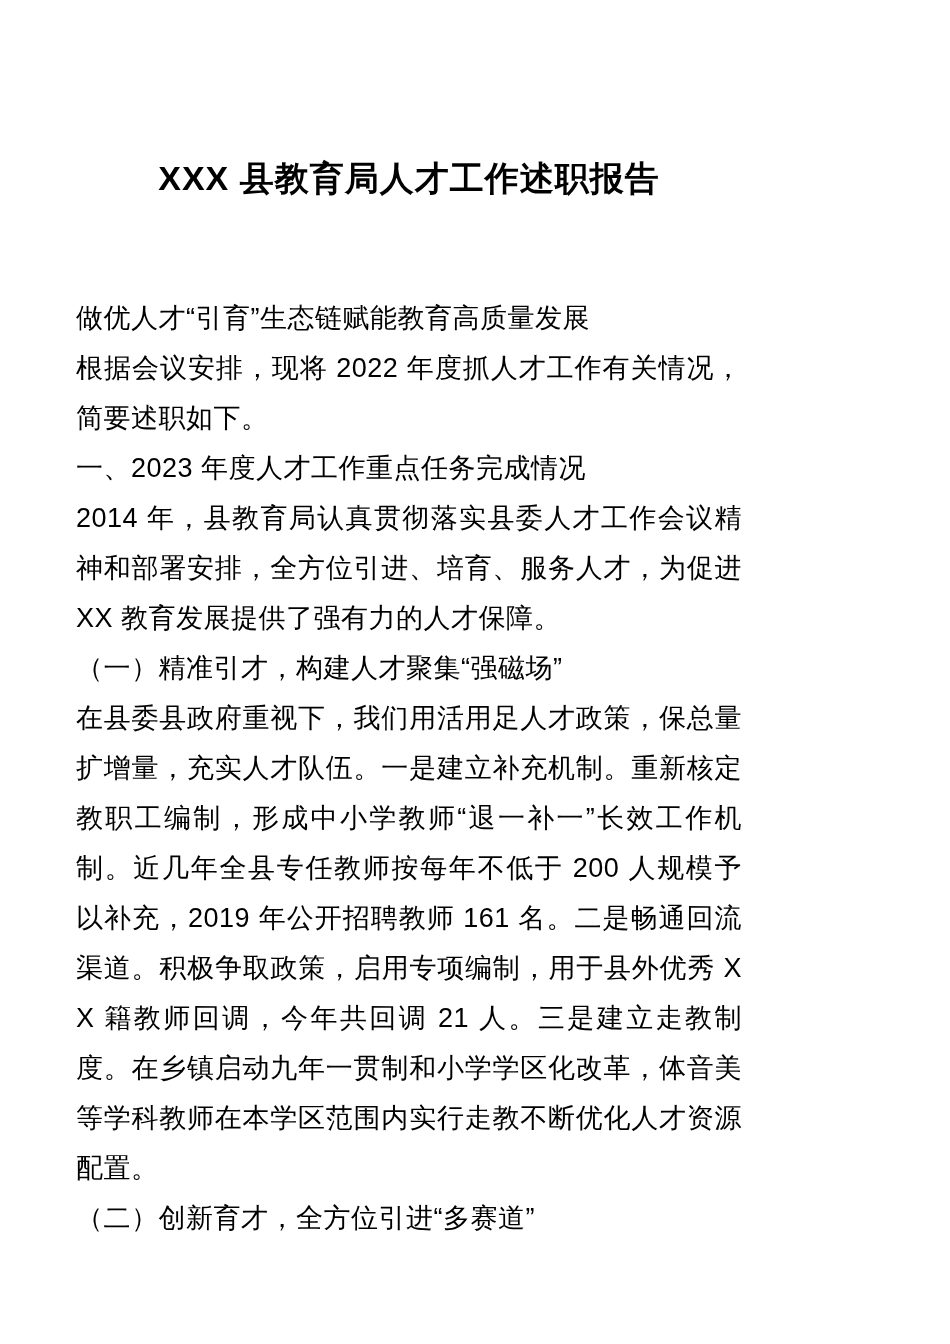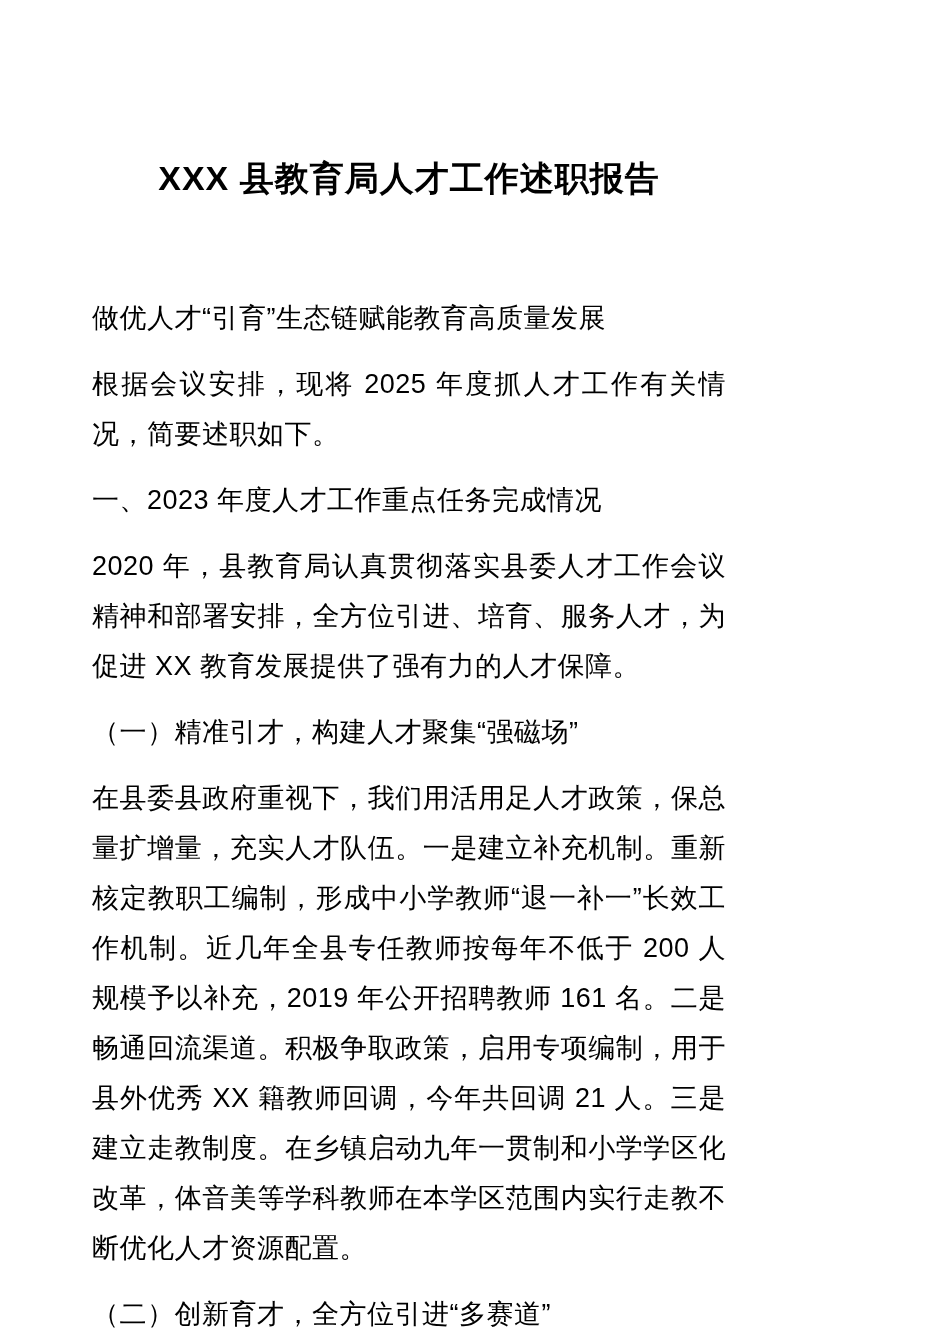--- a/index.html
+++ b/index.html
@@ -25,36 +25,36 @@
   .doc-title {
     margin: 0 0 93px 0;
     font-size: 34px;
     line-height: 44px;
     font-weight: 700;
     letter-spacing: 1px;
     text-align: center;
     color: #000000;
   }
   .doc-body p {
-    margin: 16px;
+    margin: 0;
     font-size: 27px;
     line-height: 50px;
     letter-spacing: 0.5px;
     color: #000000;
     text-align: justify;
     word-break: break-all;
   }
 </style>
 </head>
 <body>
 
 <div class="page">
   <h1 class="doc-title">XXX 县教育局人才工作述职报告</h1>
   <div class="doc-body">
       <p>做优人才“引育”生态链赋能教育高质量发展</p>
-      <p>根据会议安排，现将 2025 年度抓人才工作有关情况，简要述职如下。</p>
+      <p>根据会议安排，现将 2022 年度抓人才工作有关情况，简要述职如下。</p>
       <p>一、2023 年度人才工作重点任务完成情况</p>
-      <p>2020 年，县教育局认真贯彻落实县委人才工作会议精神和部署安排，全方位引进、培育、服务人才，为促进 XX 教育发展提供了强有力的人才保障。</p>
+      <p>2014 年，县教育局认真贯彻落实县委人才工作会议精神和部署安排，全方位引进、培育、服务人才，为促进 XX 教育发展提供了强有力的人才保障。</p>
       <p>（一）精准引才，构建人才聚集“强磁场”</p>
       <p>在县委县政府重视下，我们用活用足人才政策，保总量扩增量，充实人才队伍。一是建立补充机制。重新核定教职工编制，形成中小学教师“退一补一”长效工作机制。近几年全县专任教师按每年不低于 200 人规模予以补充，2019 年公开招聘教师 161 名。二是畅通回流渠道。积极争取政策，启用专项编制，用于县外优秀 XX 籍教师回调，今年共回调 21 人。三是建立走教制度。在乡镇启动九年一贯制和小学学区化改革，体音美等学科教师在本学区范围内实行走教不断优化人才资源配置。</p>
       <p>（二）创新育才，全方位引进“多赛道”</p>
     </div>
 </div>
 
 </body></html>

